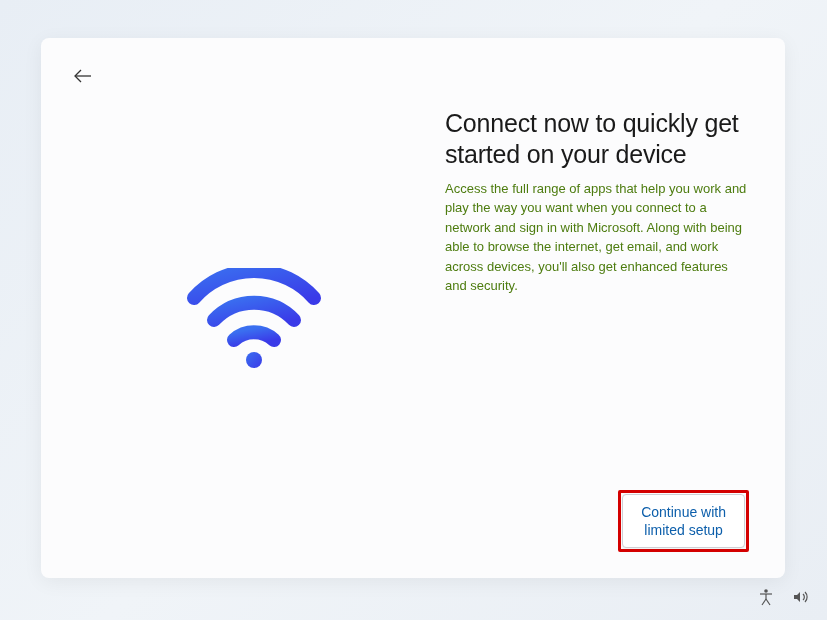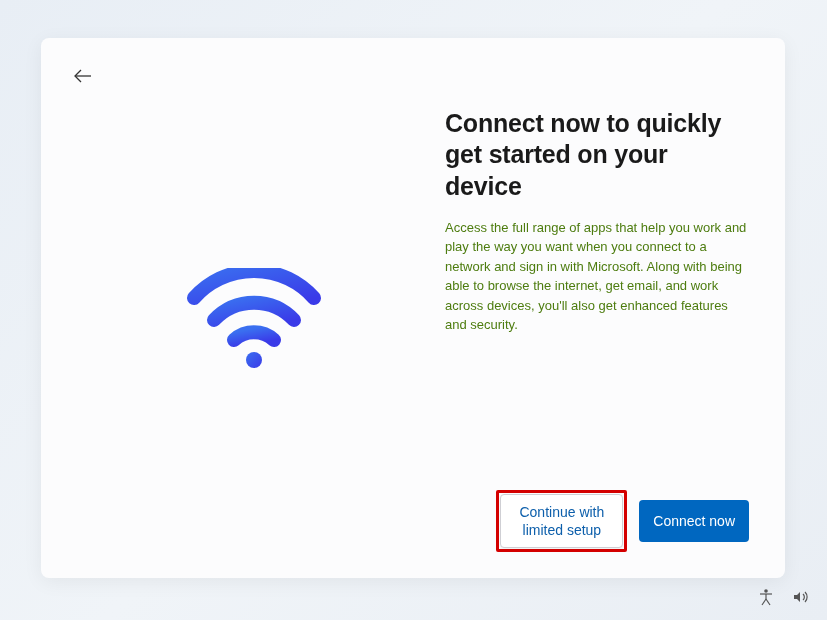--- a/index.html
+++ b/index.html
@@ -47,24 +47,24 @@
       width: 140px;
       height: 100px;
     }
     .right-col {
       flex: 1;
       padding-top: 18px;
       padding-left: 6px;
     }
     .heading {
       font-size: 25px;
-      font-weight: 700;
+      font-weight: 400;
       color: #1a1a1a;
       line-height: 1.25;
-      margin-bottom: 16px;
+      margin-bottom: 8px;
       letter-spacing: -0.2px;
     }
     .description {
       font-size: 13px;
       color: #4d7c0f;
       line-height: 1.5;
       max-width: 320px;
     }
     .buttons {
       position: absolute;
@@ -143,21 +143,20 @@
 
     <div class="right-col">
       <h1 class="heading">Connect now to quickly get started on your device</h1>
       <p class="description">Access the full range of apps that help you work and play the way you want when you connect to a network and sign in with Microsoft. Along with being able to browse the internet, get email, and work across devices, you'll also get enhanced features and security.</p>
     </div>
 
     <div class="buttons">
       <div class="highlight-box">
         <button class="btn btn-secondary">Continue with<br>limited setup</button>
       </div>
-      <button class="btn btn-primary">Connect now</button>
     </div>
   </div>
 </div>
 
 <div class="taskbar-icons">
   <svg width="18" height="18" viewBox="0 0 18 18" fill="none" stroke="currentColor" stroke-width="1.2">
     <circle cx="9" cy="3" r="1.8" fill="currentColor" stroke="none"></circle>
     <line x1="3" y1="6" x2="15" y2="6"></line>
     <line x1="9" y1="6" x2="9" y2="11"></line>
     <line x1="9" y1="11" x2="5" y2="17"></line>

